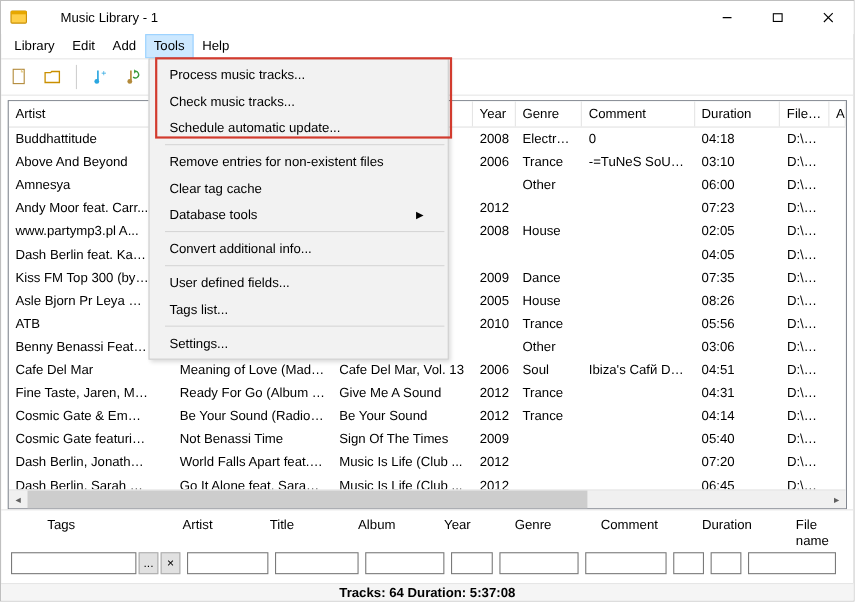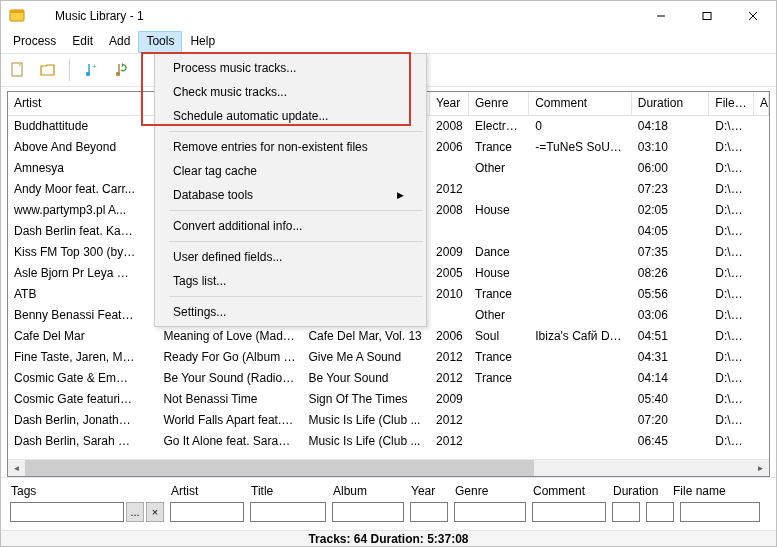--- a/index.html
+++ b/index.html
@@ -83,21 +83,21 @@
   }
   .tbtn svg { width:18px; height:18px; }
   .tsep {
     width: 1px; height: 22px;
     background: #d0d0d0;
     margin: 0 2px;
   }
   
   .dropdown {
     position: absolute;
-    left: 154px;
+    left: 135px;
     top: 53px;
     width: 273px;
     background: #f2f2f2;
     border: 1px solid #cccccc;
     box-shadow: 2px 2px 4px rgba(0,0,0,0.15);
     z-index: 100;
     padding: 2px;
   }
   .dropdown .row {
     padding: 5px 20px 5px 16px;
@@ -198,21 +198,21 @@
     background:#cdcdcd;
   }
   
   .filterbar {
     border-top: 1px solid #e6e6e6;
     padding: 4px 6px 6px 6px;
   }
   .filter-labels, .filter-inputs {
     display:flex;
   }
-  .fl { font-size:12px; padding: 2px 4px; }
+  .fl { font-size:12px; padding: 2px 4px; margin-left: 32px; }
   .fi-wrap { display:flex; align-items:center; padding: 2px 3px; }
   .fi {
     height: 20px;
     border: 1px solid #7a7a7a;
     background:#fff;
     font-size:12px;
     padding: 0 4px;
     width: 100%;
   }
   .tinybtn {
@@ -274,21 +274,21 @@
       <div class="wbtn">
         <svg viewBox="0 0 10 10">
             <line x1="1" y1="1" x2="9" y2="9" stroke="#000" stroke-width="1"></line>
             <line x1="9" y1="1" x2="1" y2="9" stroke="#000" stroke-width="1"></line>
           </svg>
       </div>
     </div>
   </div>
 
   <div class="menubar">
-    <div class="mitem">Process</div>
+    <div class="mitem">Library</div>
     <div class="mitem">Edit</div>
     <div class="mitem">Add</div>
     <div class="mitem active">Tools</div>
     <div class="mitem">Help</div>
   </div>
 
   <div class="toolbar">
     <div class="tbtn">
       <svg viewBox="0 0 18 18">
           <rect x="3" y="2" width="10" height="13" fill="#fff" stroke="#b38a3a"></rect>

